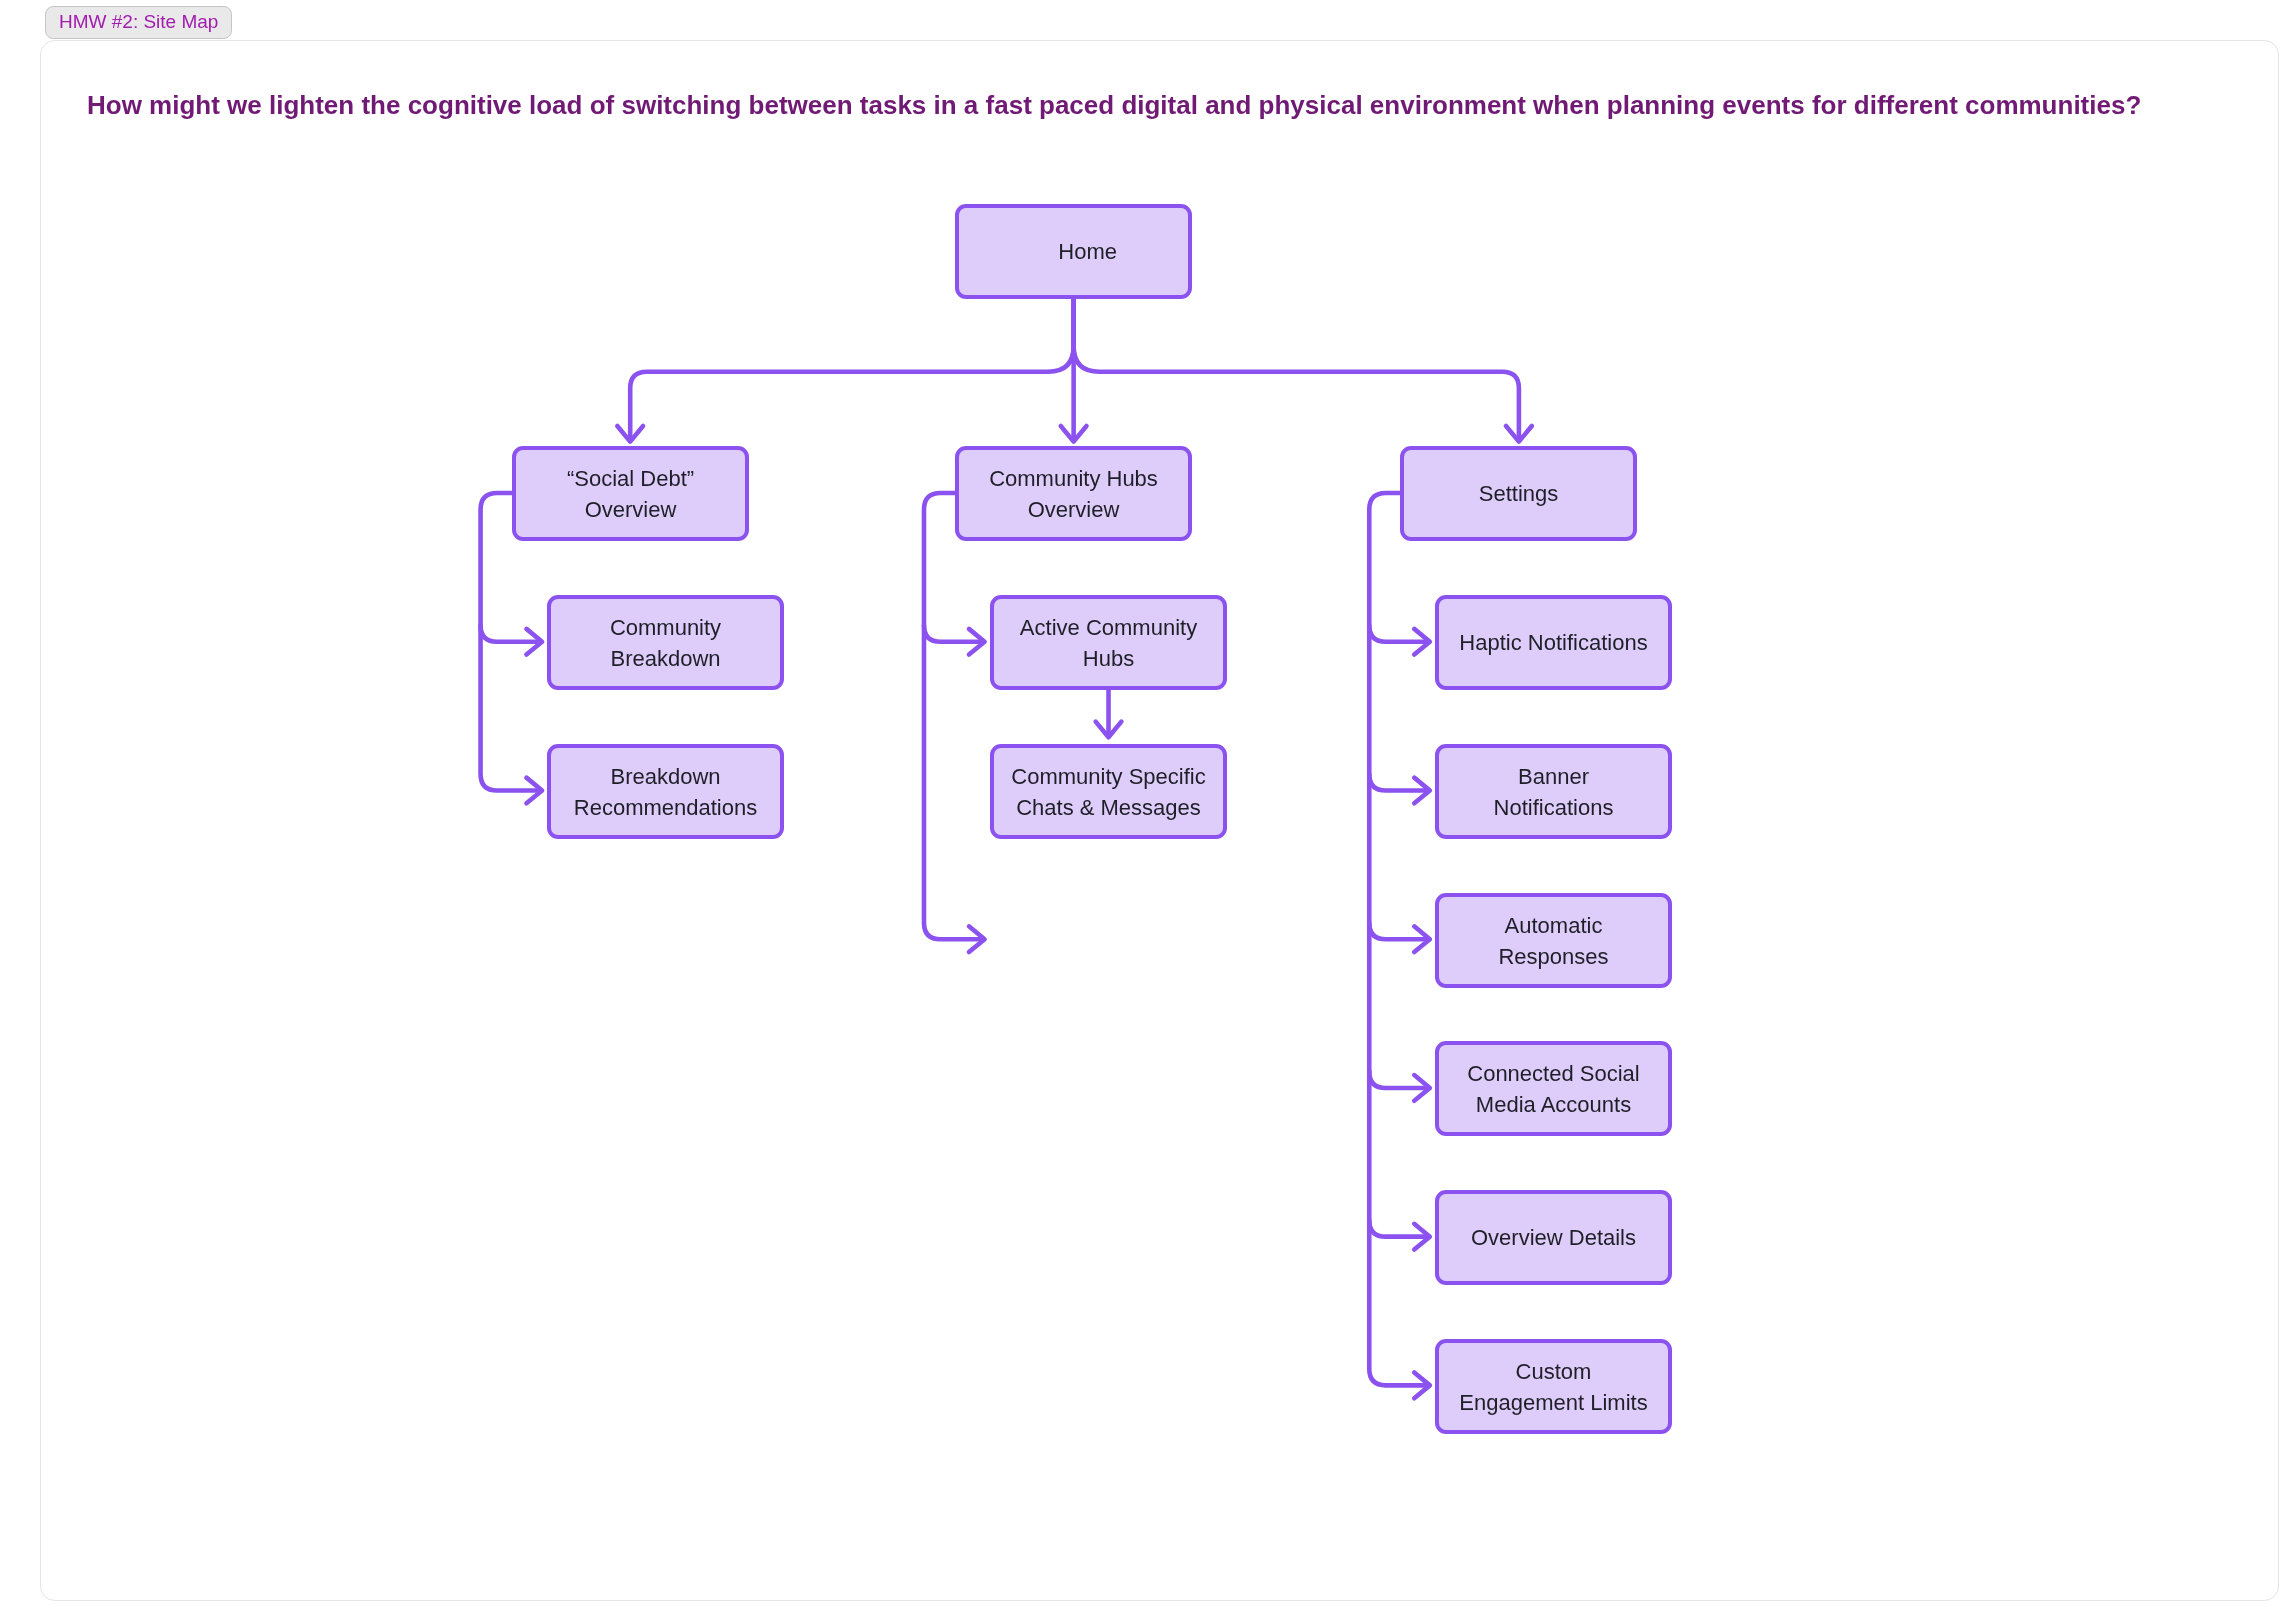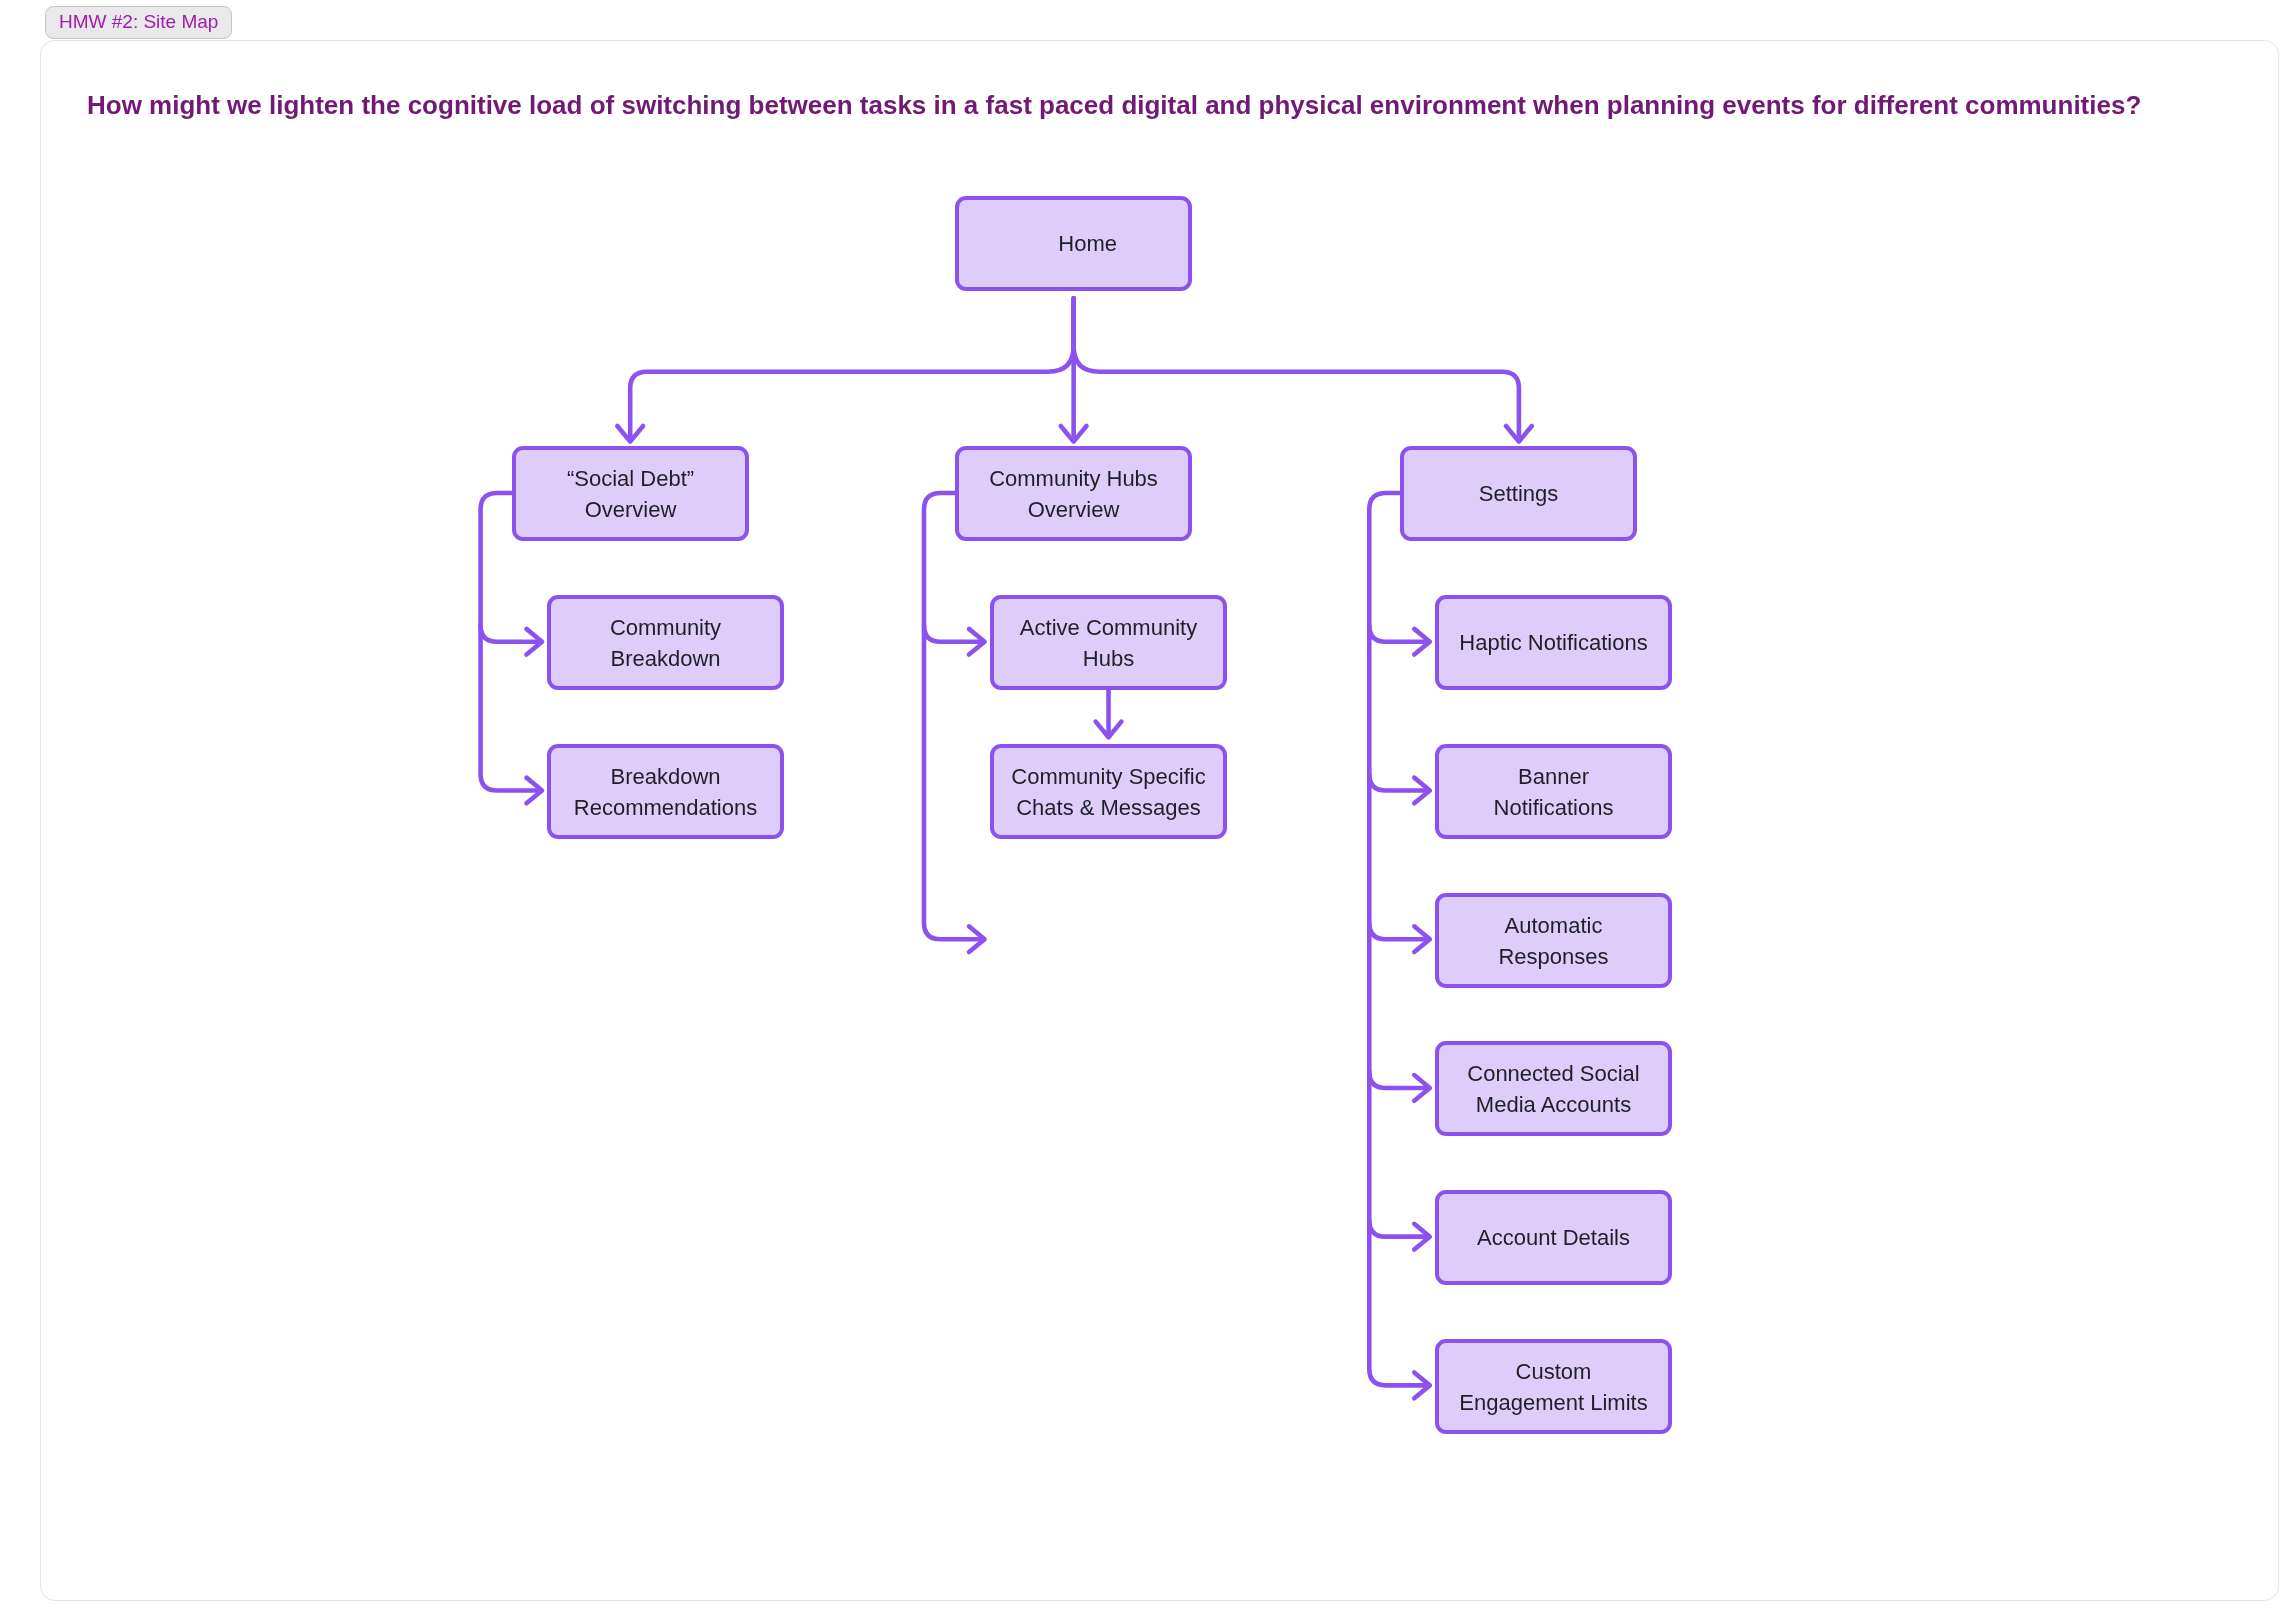--- a/index.html
+++ b/index.html
@@ -111,39 +111,39 @@
       <path d="M1491,843 Q1491,861 1509,861 H1551" fill="none" stroke="#8B52F0" stroke-width="5" stroke-linecap="round" stroke-linejoin="round"></path>
       <path d="M1540,847 L1557,861 L1540,875" fill="none" stroke="#8B52F0" stroke-width="5" stroke-linecap="round" stroke-linejoin="round"></path>
       <path d="M1491,1005 Q1491,1023 1509,1023 H1551" fill="none" stroke="#8B52F0" stroke-width="5" stroke-linecap="round" stroke-linejoin="round"></path>
       <path d="M1540,1009 L1557,1023 L1540,1037" fill="none" stroke="#8B52F0" stroke-width="5" stroke-linecap="round" stroke-linejoin="round"></path>
       <path d="M1491,1167 Q1491,1185 1509,1185 H1551" fill="none" stroke="#8B52F0" stroke-width="5" stroke-linecap="round" stroke-linejoin="round"></path>
       <path d="M1540,1171 L1557,1185 L1540,1199" fill="none" stroke="#8B52F0" stroke-width="5" stroke-linecap="round" stroke-linejoin="round"></path>
       <path d="M1491,1329 Q1491,1347 1509,1347 H1551" fill="none" stroke="#8B52F0" stroke-width="5" stroke-linecap="round" stroke-linejoin="round"></path>
       <path d="M1540,1333 L1557,1347 L1540,1361" fill="none" stroke="#8B52F0" stroke-width="5" stroke-linecap="round" stroke-linejoin="round"></path>
     </svg>
   <div id="nodes-layer">
-      <div class="node" style="left: 955px; top: 196px; padding-left: 32px;">Home</div>
+      <div class="node" style="left: 955px; top: 204px; padding-left: 32px;">Home</div>
       <div class="node" style="left: 512px; top: 446px;">“Social Debt”
 Overview</div>
       <div class="node" style="left: 955px; top: 446px;">Community Hubs
 Overview</div>
       <div class="node" style="left: 1400px; top: 446px;">Settings</div>
       <div class="node" style="left: 547px; top: 595px;">Community
 Breakdown</div>
       <div class="node" style="left: 547px; top: 744px;">Breakdown
 Recommendations</div>
       <div class="node" style="left: 990px; top: 595px;">Active Community
 Hubs</div>
       <div class="node" style="left: 990px; top: 744px;">Community Specific
 Chats &amp; Messages</div>
       <div class="node" style="left: 1435px; top: 595px;">Haptic Notifications</div>
       <div class="node" style="left: 1435px; top: 744px;">Banner
 Notifications</div>
       <div class="node" style="left: 1435px; top: 893px;">Automatic
 Responses</div>
       <div class="node" style="left: 1435px; top: 1041px;">Connected Social
 Media Accounts</div>
-      <div class="node" style="left: 1435px; top: 1190px;">Account Details</div>
+      <div class="node" style="left: 1435px; top: 1190px;">Overview Details</div>
       <div class="node" style="left: 1435px; top: 1339px;">Custom
 Engagement Limits</div>
     </div>
 </div>
 
 
 </body></html>

